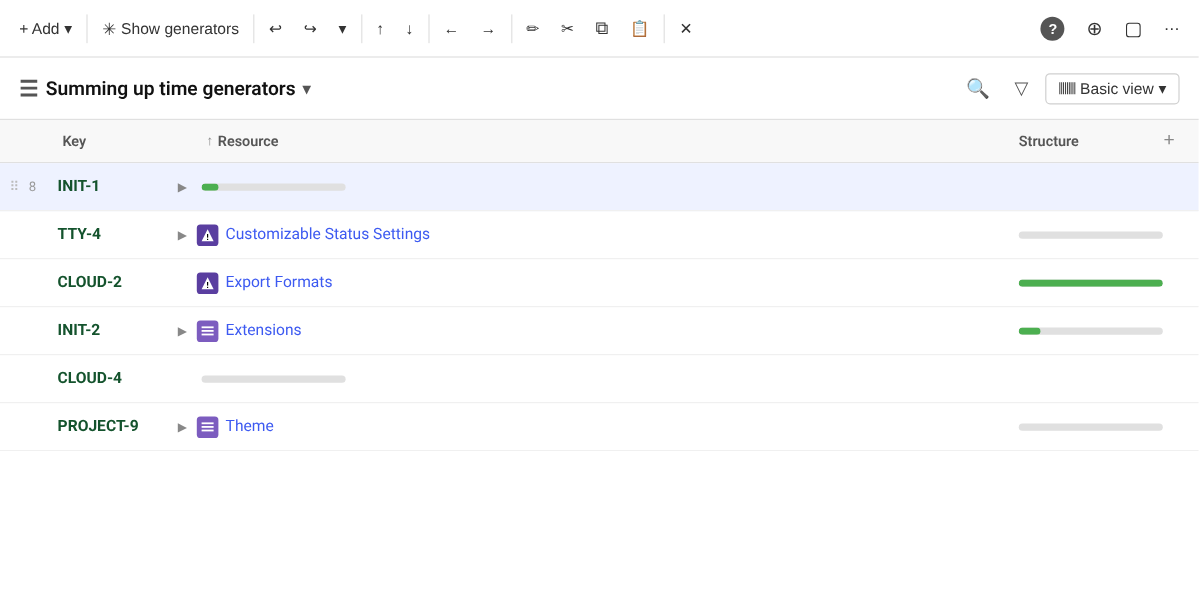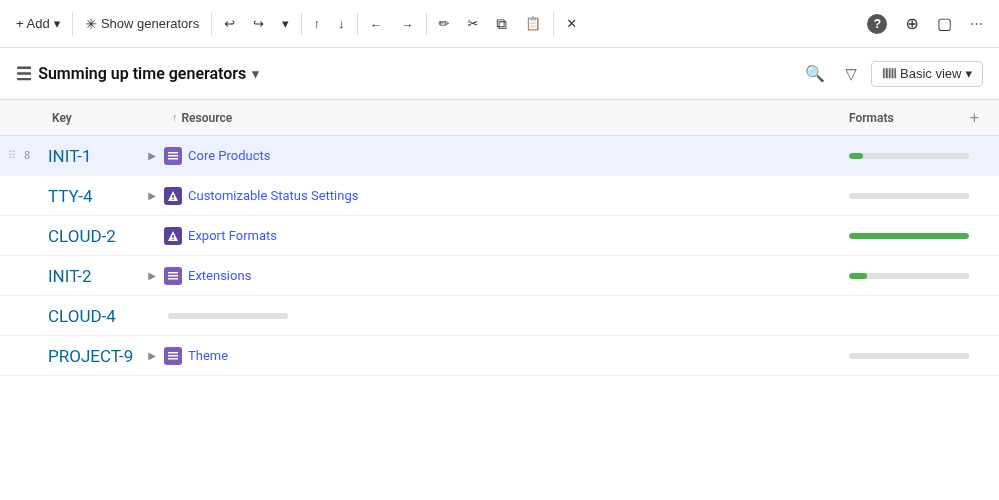--- a/index.html
+++ b/index.html
@@ -115,23 +115,23 @@
       display: flex;
       align-items: center;
       height: 40px;
       border-bottom: 1px solid #f0f0f0;
       padding: 0 8px;
       cursor: pointer;
     }
     .table-row.selected { background: #eef2ff; }
     .row-key {
       width: 100px;
-      color: #0369a1;
-      font-size: 17px;
-      font-weight: 400;
+      color: #14532d;
+      font-size: 13px;
+      font-weight: 700;
       padding: 0 4px;
     }
     .row-expand {
       width: 16px;
       color: #888;
       font-size: 10px;
       display: flex;
       align-items: center;
       justify-content: center;
     }
@@ -301,41 +301,31 @@
   <div class="table-header">
     <div style="width:36px;"></div>
     <div class="col-key">
       <span>Key</span>
     </div>
     <div class="col-summary">
       <span class="summary-sort-icon">↑</span>
       <span>Resource</span>
     </div>
     <div class="col-progress">
-      <span>Formats</span>
+      <span>Structure</span>
       <button class="add-col-btn">+</button>
     </div>
   </div>
 
   <div id="table-body">
       <div class="table-row selected">
     <div style="width:16px;color:#bbb;font-size:11px;">⠿</div>
     <div style="width:20px;font-size:11px;color:#999;">8</div>
     <div class="row-key">INIT-1</div>
     <div class="row-expand">▶</div>
-    <div class="row-summary">
-      <div class="issue-icon" style="background:#7c5cbf;">
-        <svg width="12" height="10" viewBox="0 0 12 10">
-              <rect x="1" y="1" width="10" height="1.5" fill="white"></rect>
-              <rect x="1" y="4" width="10" height="1.5" fill="white"></rect>
-              <rect x="1" y="7" width="10" height="1.5" fill="white"></rect>
-            </svg>
-      </div>
-      <span class="issue-name">Core Products</span>
-    </div>
     <div class="row-progress">
       <div class="progress-bar-bg">
         <div class="progress-bar-fill green" style="width:12%;"></div>
       </div>
     </div>
   </div>
       <div class="table-row">
     <div style="width:16px;color:#bbb;font-size:11px;"></div>
     <div style="width:20px;font-size:11px;color:#999;"></div>
     <div class="row-key">TTY-4</div>

